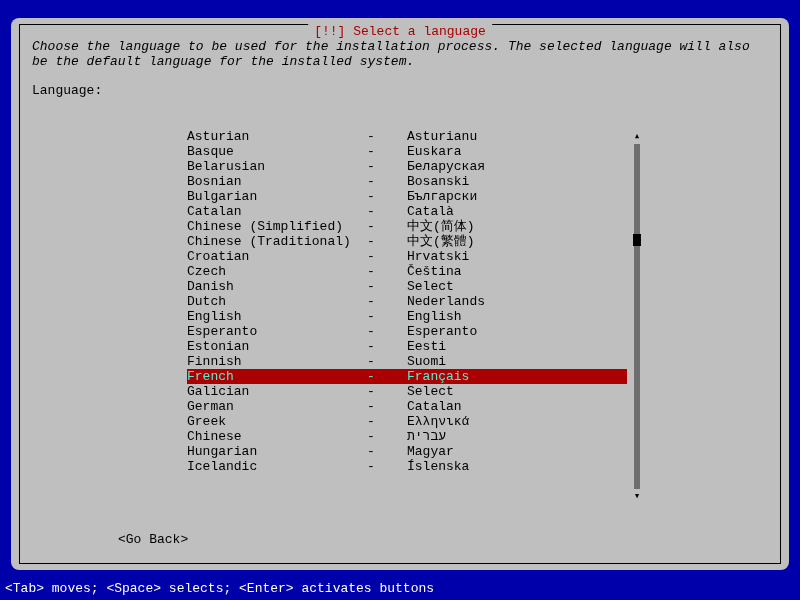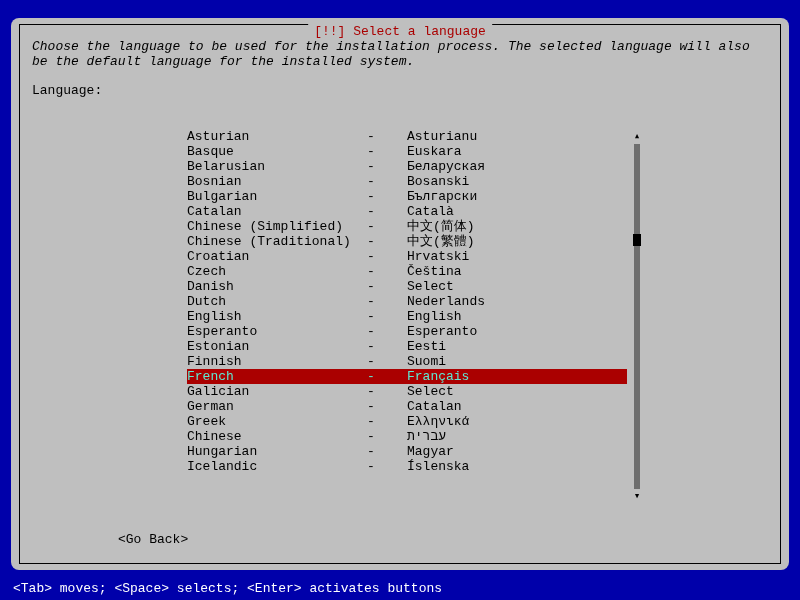--- a/index.html
+++ b/index.html
@@ -112,21 +112,21 @@
     left: 38px;
     bottom: 4px;
     white-space: pre;
     margin-left: 48px;
   }
   .statusbar {
     position: absolute;
     left: 0;
     bottom: 4px;
     color: #fff;
-    padding-left: 13px;
+    padding-left: 5px;
     white-space: pre;
   }
 </style>
 </head>
 <body>
 
 <div class="dialog-outer">
   <div class="dialog-border">
     <div class="dialog-title">[!!] Select a language</div>
     <div class="content">

